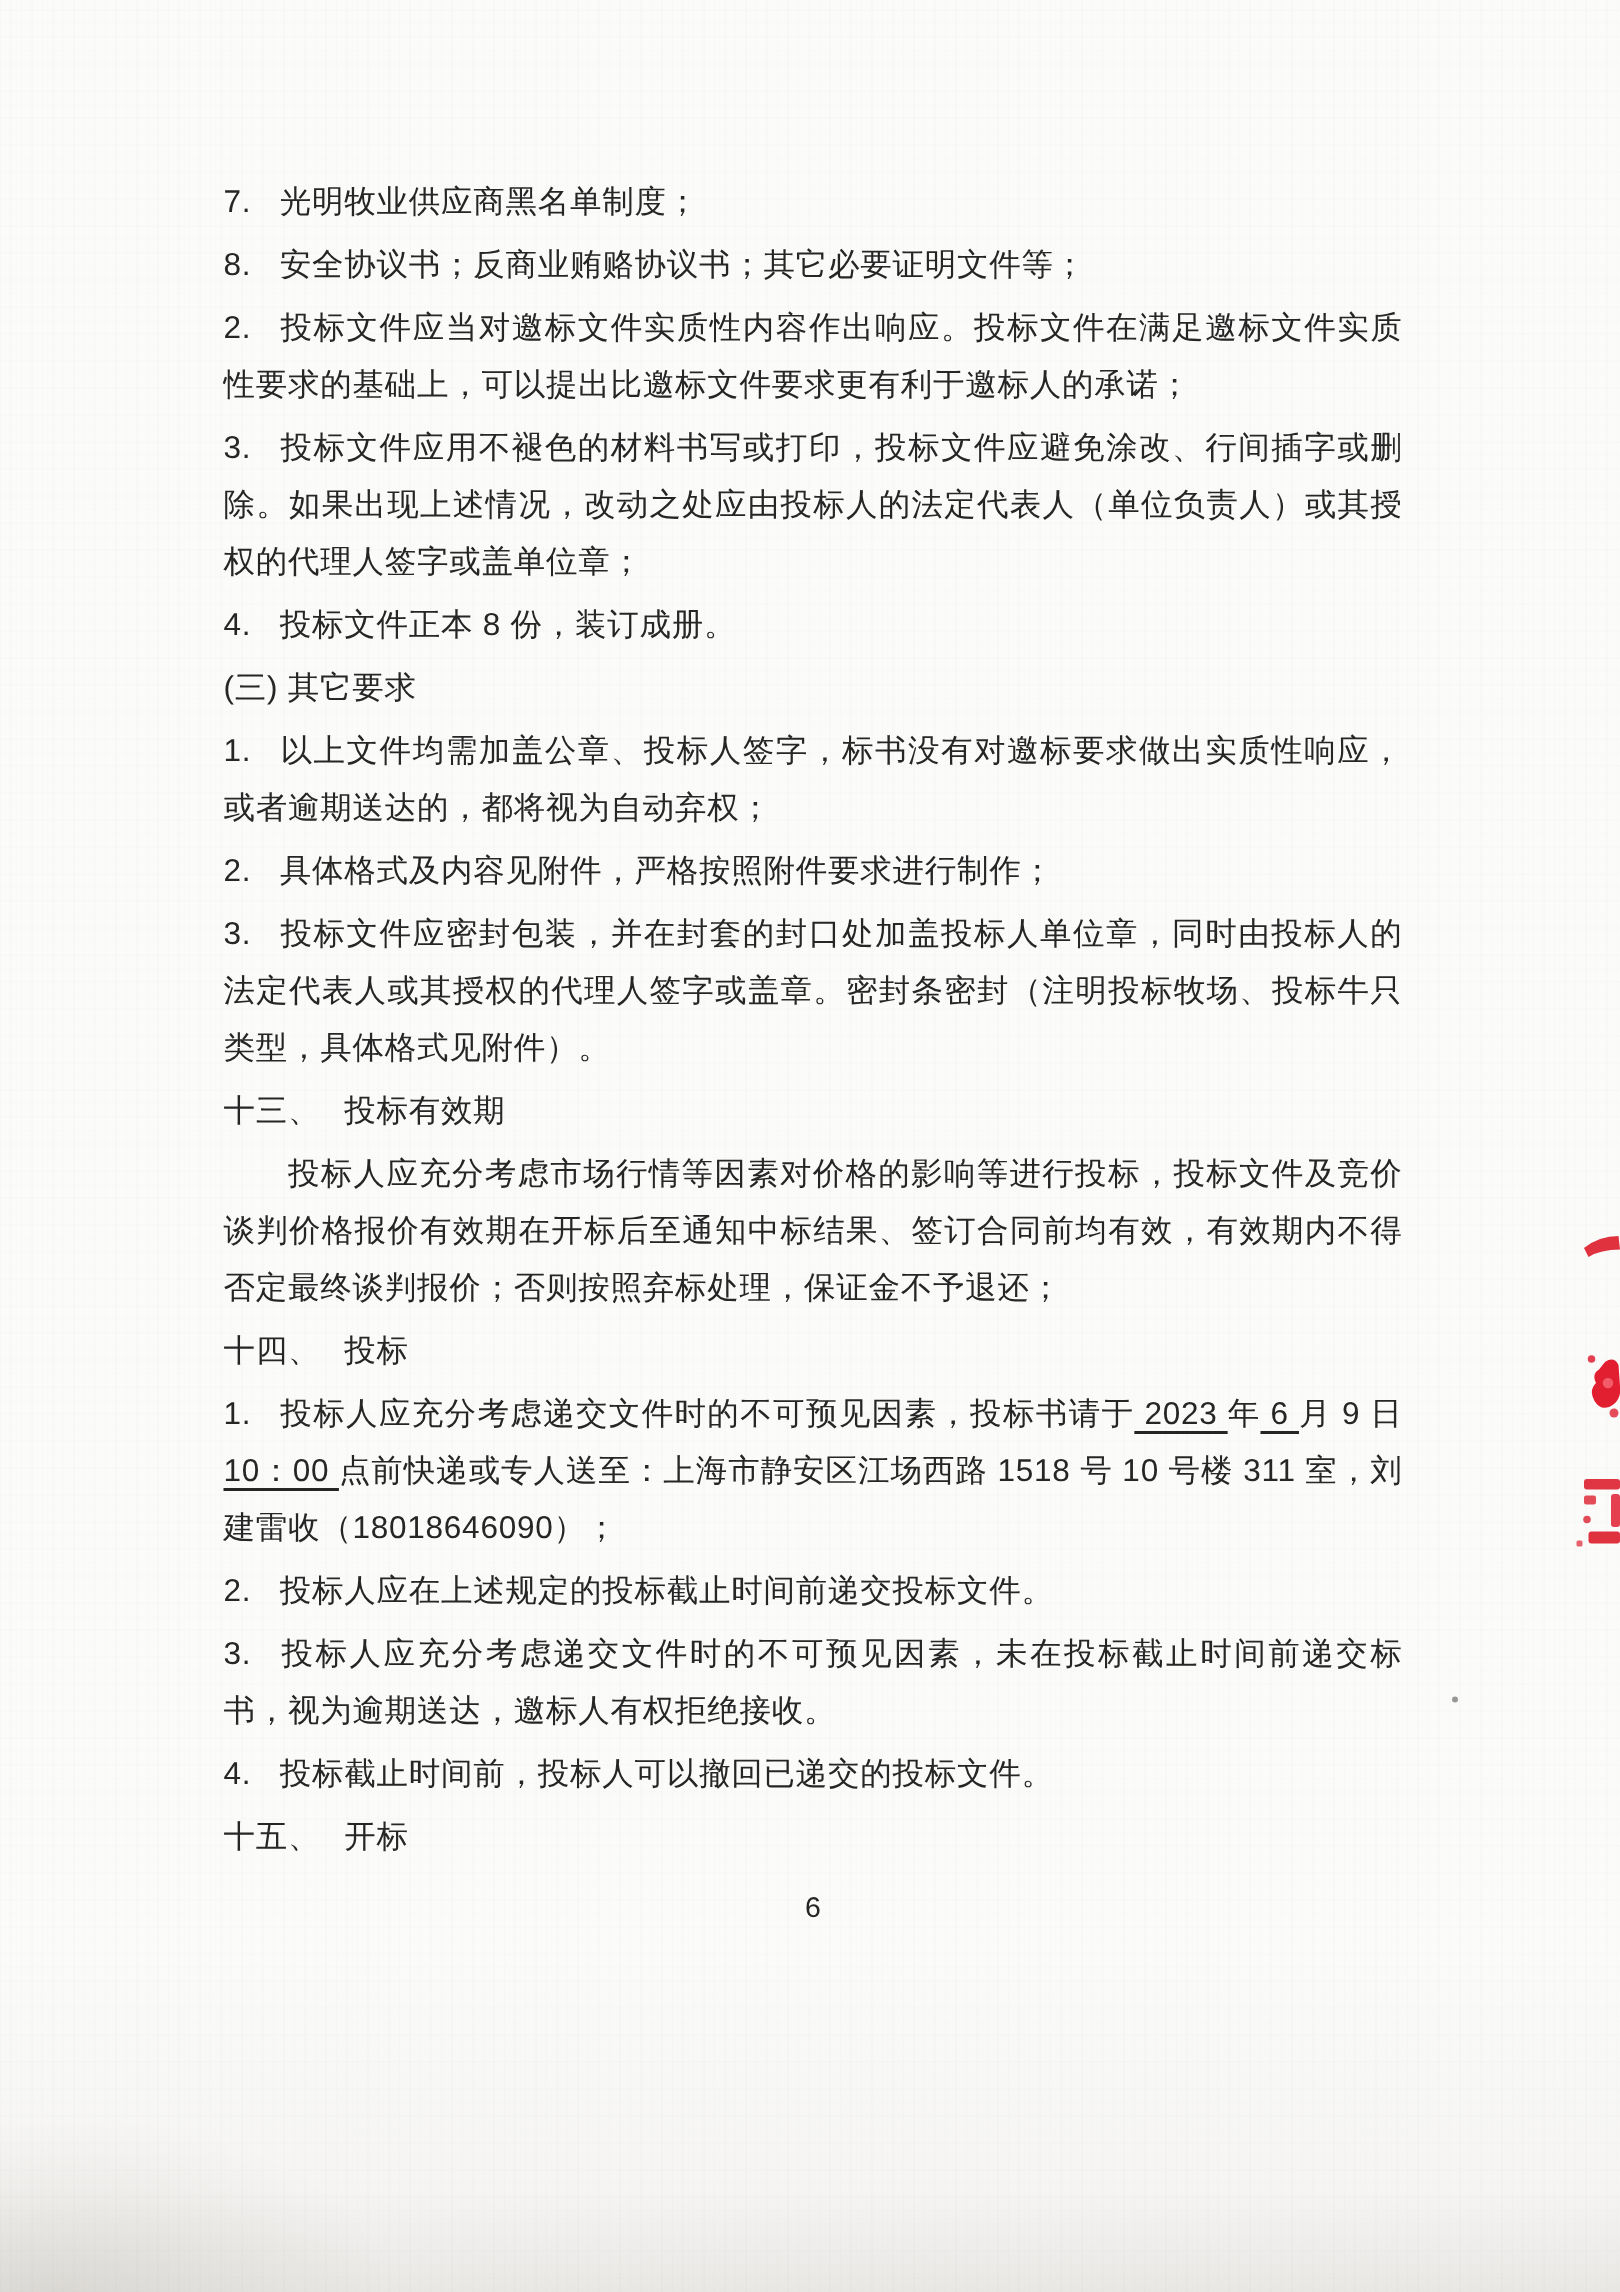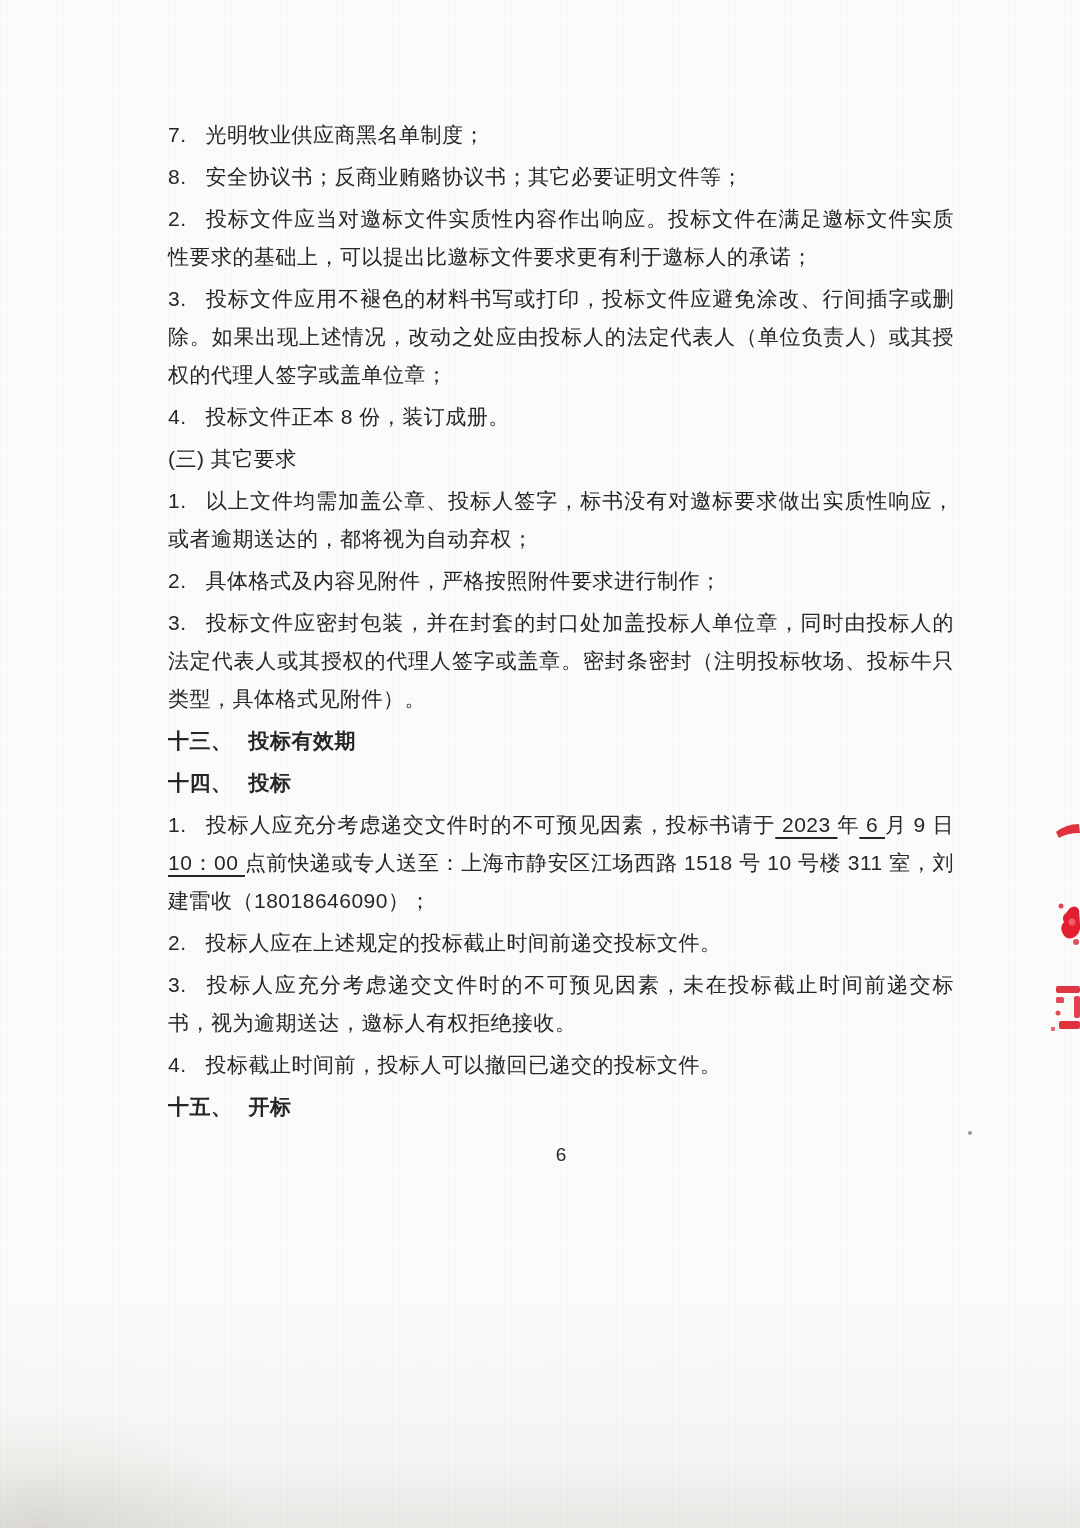--- a/index.html
+++ b/index.html
@@ -31,36 +31,36 @@
   .scan-shade-corner {
     position: absolute;
     left: 0; bottom: 0;
     width: 260px; height: 120px;
     background: radial-gradient(ellipse at 15% 100%, rgba(130,120,108,0.14), rgba(130,120,108,0) 70%);
     pointer-events: none;
   }
 
   .content {
     position: absolute;
-    left: 168px;
+    left: 149px;
     top: 116px;
     width: 786px;
     font-size: 21px;
     line-height: 38px;
     text-align: justify;
     letter-spacing: 0.5px;
   }
   p.para {
     margin: 0 0 4px 0;
   }
   .num {
     margin-right: 19px;
   }
   .sec-heading {
-    font-weight: bold;
+    font-weight: normal;
     margin: 10px 0 4px 0;
     text-align: left;
   }
   .sec-heading .hnum {
     margin-right: 16px;
   }
   .indent2 {
     text-indent: 43px;
   }
   .u {
@@ -112,20 +112,21 @@
 
   <p class="para"><span class="num">1.</span><span>以上文件均需加盖公章、投标人签字，标书没有对邀标要求做出实质性响应，或者逾期送达的，都将视为自动弃权；</span></p>
 
   <p class="para"><span class="num">2.</span><span>具体格式及内容见附件，严格按照附件要求进行制作；</span></p>
 
   <p class="para"><span class="num">3.</span><span>投标文件应密封包装，并在封套的封口处加盖投标人单位章，同时由投标人的法定代表人或其授权的代理人签字或盖章。密封条密封（注明投标牧场、投标牛只类型，具体格式见附件）。</span></p>
 
 
   <p class="para sec-heading"><span class="hnum">十三、</span><span>投标有效期</span></p>
 
+  <p class="para indent2">投标人应充分考虑市场行情等因素对价格的影响等进行投标，投标文件及竞价谈判价格报价有效期在开标后至通知中标结果、签订合同前均有效，有效期内不得否定最终谈判报价；否则按照弃标处理，保证金不予退还；</p>
 
   <p class="para sec-heading"><span class="hnum">十四、</span><span>投标</span></p>
 
   <p class="para"><span class="num">1.</span><span>投标人应充分考虑递交文件时的不可预见因素，投标书请于</span><span class="u"> 2023 </span><span>年</span><span class="u"> 6 </span><span>月 9 日 </span><span class="u">10：00 </span><span>点前快递或专人送至：上海市静安区江场西路 1518 号 10 号楼 311 室，刘建雷收（18018646090）；</span></p>
 
   <p class="para"><span class="num">2.</span><span>投标人应在上述规定的投标截止时间前递交投标文件。</span></p>
 
   <p class="para"><span class="num">3.</span><span>投标人应充分考虑递交文件时的不可预见因素，未在投标截止时间前递交标书，视为逾期送达，邀标人有权拒绝接收。</span></p>
 
   <p class="para"><span class="num">4.</span><span>投标截止时间前，投标人可以撤回已递交的投标文件。</span></p>

